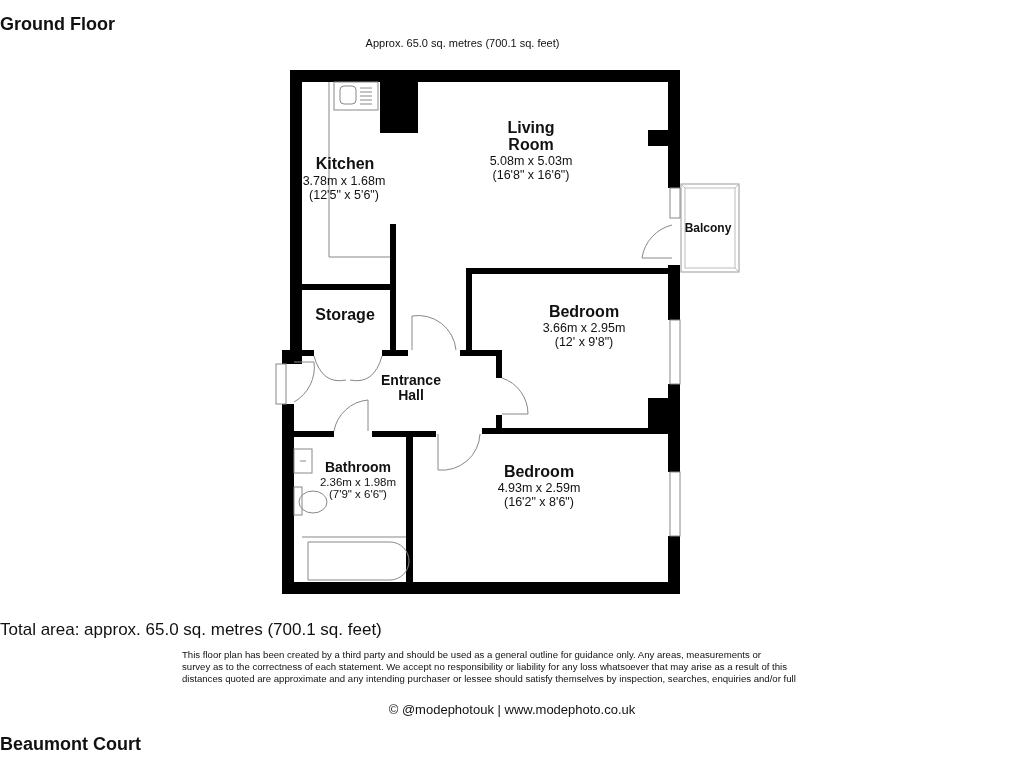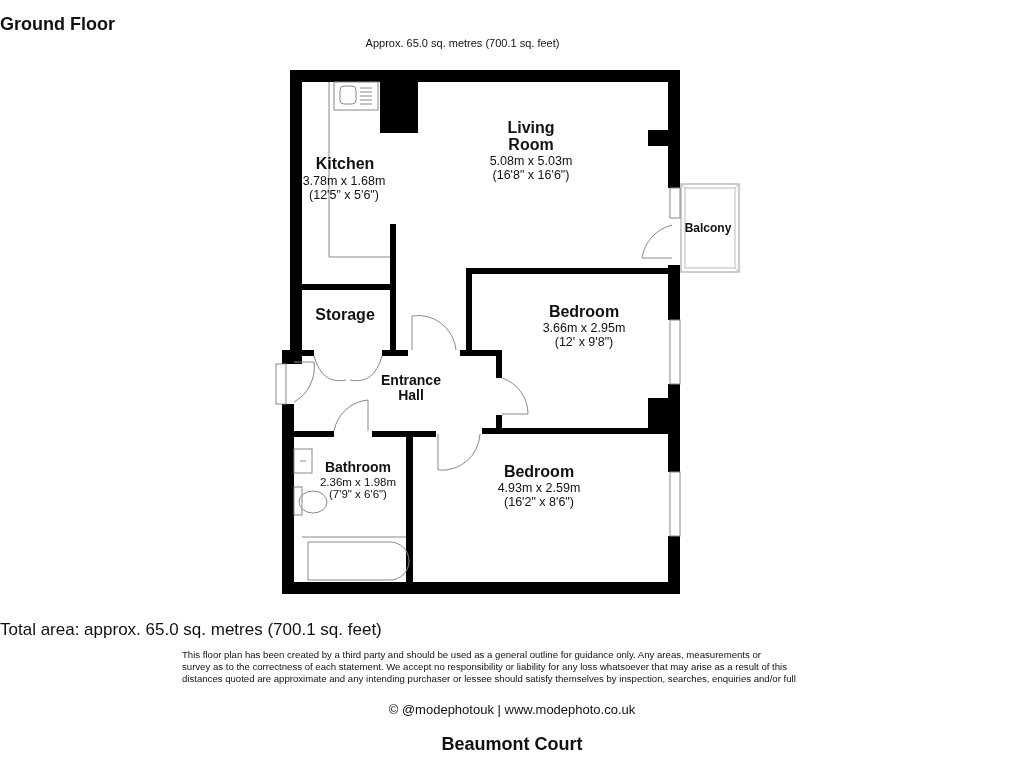--- a/index.html
+++ b/index.html
@@ -10,21 +10,21 @@
   .subtitle { position: absolute; left: 0; width: 925px; top: 37px; text-align: center;
               font-size: 11px; }
   svg.plan { position: absolute; left: 0; top: 0; }
   .room-label { font-family: "Liberation Sans", sans-serif; font-weight: bold; font-size: 16px; fill: #111; text-anchor: middle; }
   .room-dim { font-family: "Liberation Sans", sans-serif; font-size: 12.5px; fill: #111; text-anchor: middle; }
   .balc-label { font-family: "Liberation Sans", sans-serif; font-weight: bold; font-size: 12px; fill: #111; text-anchor: middle; }
   .total { position: absolute; left: 0; width: 1024px; top: 620px; text-align: left; font-size: 17px; }
   .disclaimer { position: absolute; left: 182px; width: 660px; top: 649px; text-align: left;
                 font-size: 9.6px; line-height: 12.2px; }
   .credit { position: absolute; left: 0; width: 1024px; top: 704px; text-align: center; font-size: 13px; line-height: 11.5px; }
-  .property { position: absolute; left: 0; width: 1024px; top: 734px; text-align: center; font-weight: bold; font-size: 18px; }
+  .property { position: absolute; left: 0; width: 1024px; top: 734px; font-weight: bold; font-size: 18px; }
 </style>
 </head>
 <body>
 
 <div class="title">Ground Floor</div>
 <div class="subtitle">Approx. 65.0 sq. metres (700.1 sq. feet)</div>
 
 <svg class="plan" width="1024" height="768" viewBox="0 0 1024 768">
 
   <g>

